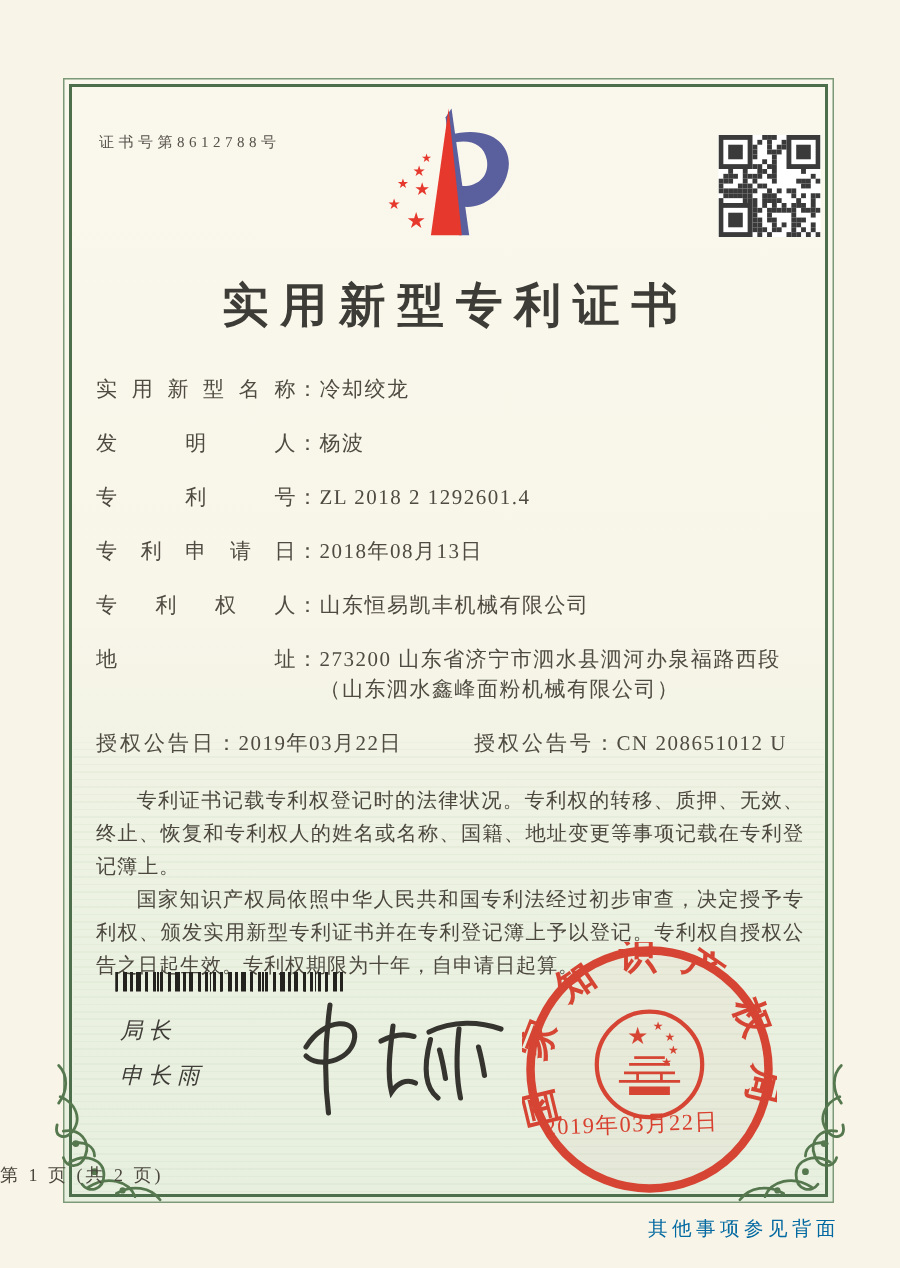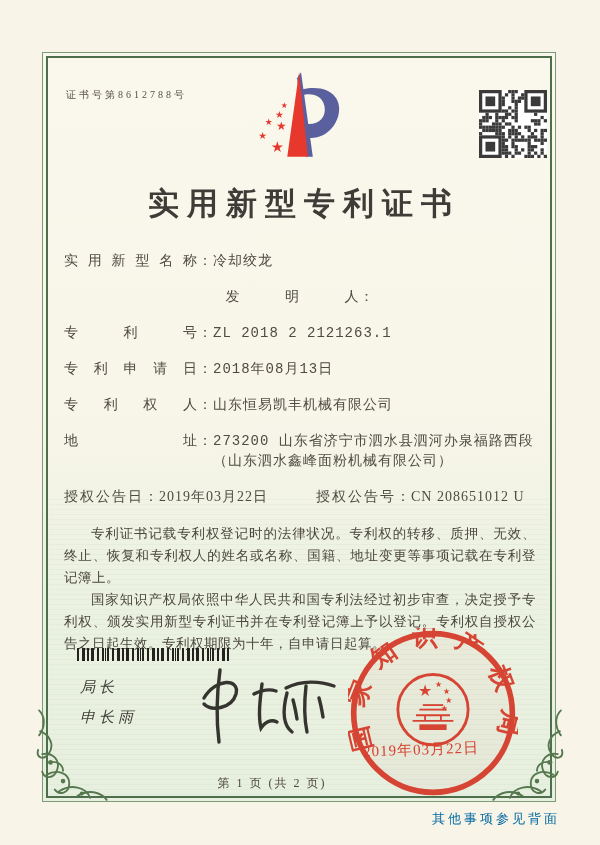--- a/index.html
+++ b/index.html
@@ -36,21 +36,21 @@
   .qr{position:absolute;left:479px;top:90px;width:68px;height:68px;background:#fff;}
   .title{
     position:absolute;left:0;top:183px;width:600px;text-align:center;
     font-size:31px;font-weight:600;letter-spacing:8px;text-indent:8px;color:#3d3c37;
   }
   
   .content{position:absolute;left:64px;top:251px;width:472px;font-size:14px;line-height:20px;letter-spacing:1px;}
   .frow{display:flex;margin-bottom:16px;justify-content:center;}
   .flabel{width:134px;flex:0 0 134px;text-align:justify;text-align-last:justify;}
   .fcolon{flex:0 0 14px;}
-  .fvalue{flex:1;font-family:Liberation Mono, monospace;}
+  .fvalue{flex:1;}
   .grant{display:flex;margin-bottom:16px;}
   .glabel{letter-spacing:2px;}
   .gsep{flex:0 0 48px;}
   
   .paras{margin-top:10px;font-size:13.5px;line-height:22px;text-align:justify;letter-spacing:0.5px;color:#4c483f;}
   .paras p{margin:0;text-indent:2em;}
   
   .barcode{
     position:absolute;left:77px;top:648px;width:152px;height:13px;
     background:
@@ -61,21 +61,21 @@
     font-family:"Liberation Sans","DejaVu Sans",sans-serif;font-style:italic;}
   .director div{margin-bottom:11px;}
   .signature{position:absolute;left:162px;top:660px;width:185px;height:92px;}
   .seal{position:absolute;left:348px;top:628px;width:170px;height:170px;}
   .seal-date{
     position:absolute;left:363px;top:740px;width:140px;
     color:#d8402f;font-size:15px;letter-spacing:1px;transform:rotate(-2deg);
     font-family:"Liberation Serif",serif;
   }
   .page-num{
-    position:absolute;left:0;top:775px;width:544px;text-align:center;
+    position:absolute;left:0;top:775px;width:544px;
     font-size:12px;letter-spacing:2px;color:#4c483f;
   }
   .back-note{
     position:absolute;left:0;top:810px;width:560px;text-align:right;
     font-size:13px;letter-spacing:3px;color:#0369a1;
   }
 </style>
 </head>
 <body>
 
@@ -300,25 +300,26 @@
 
   <div class="content">
     <div class="frow">
       <span class="flabel">实用新型名称</span>
         <span class="fcolon">：</span>
       <span class="fvalue">冷却绞龙</span>
     </div>
     <div class="frow">
       <span class="flabel">发明人</span>
         <span class="fcolon">：</span>
+      <span class="fvalue">杨波</span>
     </div>
     <div class="frow">
       <span class="flabel">专利号</span>
         <span class="fcolon">：</span>
-      <span class="fvalue">ZL 2018 2 2121263.1</span>
+      <span class="fvalue">ZL 2018 2 1292601.4</span>
     </div>
     <div class="frow">
       <span class="flabel">专利申请日</span>
         <span class="fcolon">：</span>
       <span class="fvalue">2018年08月13日</span>
     </div>
     <div class="frow">
       <span class="flabel">专利权人</span>
         <span class="fcolon">：</span>
       <span class="fvalue">山东恒易凯丰机械有限公司</span>

